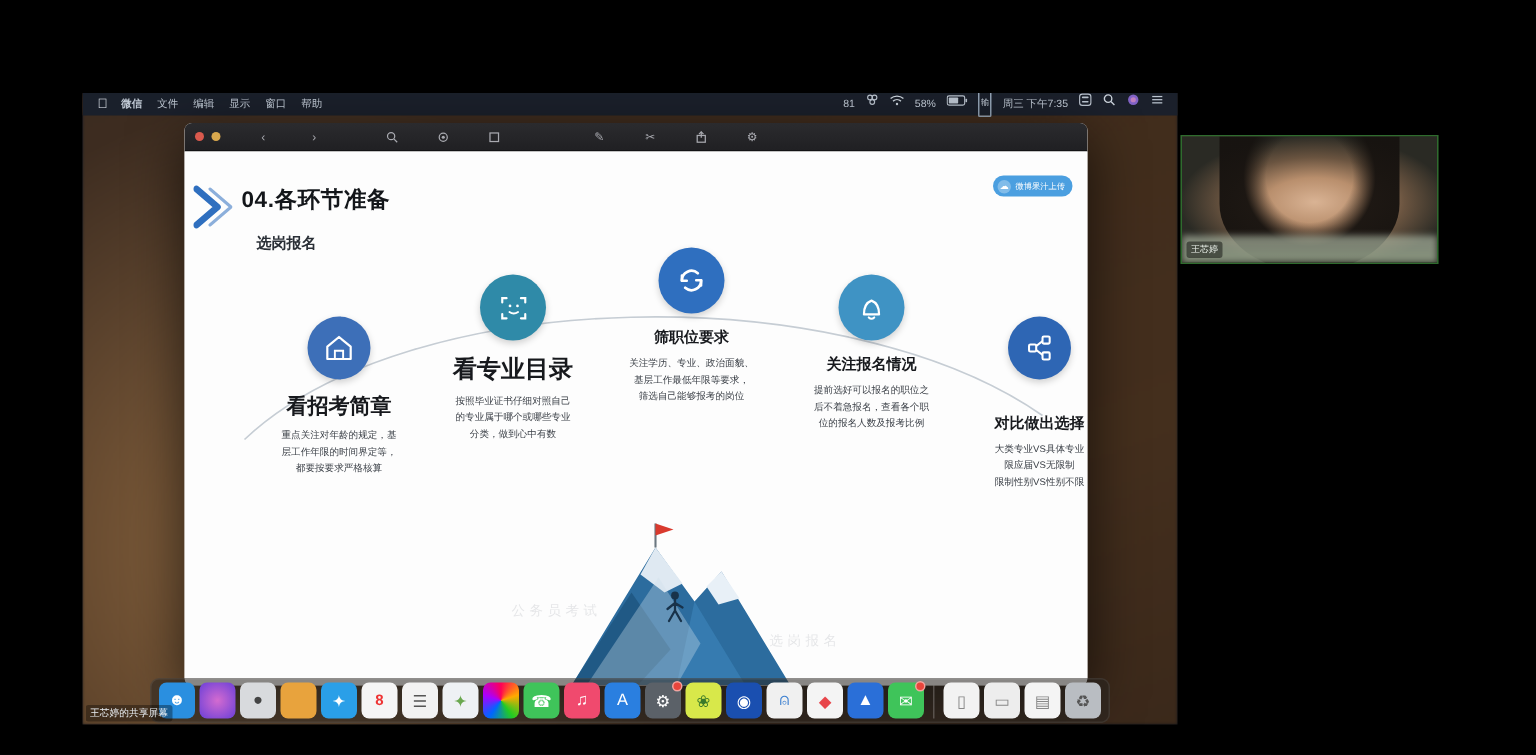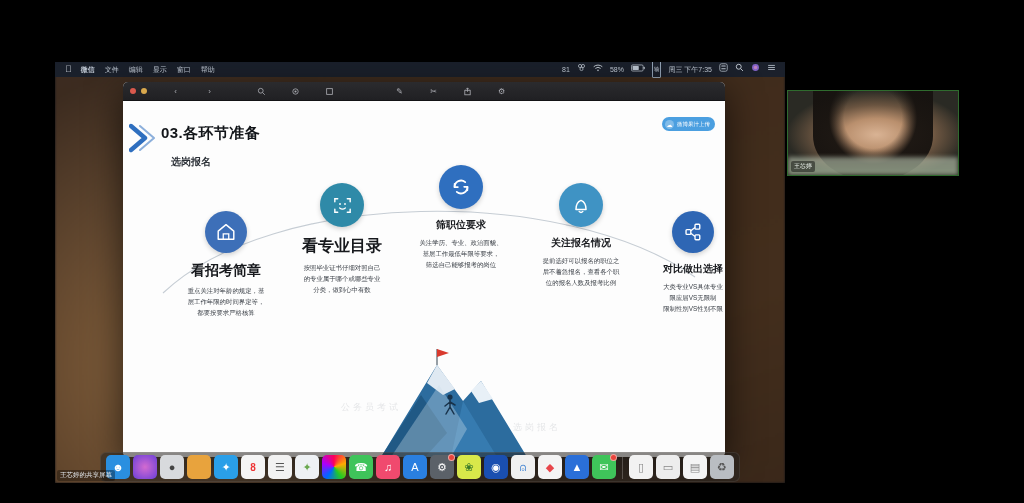--- a/index.html
+++ b/index.html
@@ -302,21 +302,21 @@
         <span class="tb-ic">⚙</span>
       </div>
 
       <div id="slide">
 
         <svg id="chev" viewBox="0 0 26 30">
           <path d="M2 3 L16 15 L2 27" fill="none" stroke="#2f6fbf" stroke-width="4.4" stroke-linecap="round" stroke-linejoin="round"></path>
           <path d="M11 3 L25 15 L11 27" fill="none" stroke="#2f6fbf" stroke-width="2" stroke-linecap="round" stroke-linejoin="round" opacity=".55"></path>
         </svg>
 
-        <div class="sl-title">03.各环节准备</div>
+        <div class="sl-title">04.各环节准备</div>
         <div class="sl-sub">选岗报名</div>
 
         <div id="badge">
           <span class="bdot">☁</span>
           <span>微博果汁上传</span>
         </div>
 
         <svg id="arc" viewBox="0 0 602 120" preserveAspectRatio="none">
           <path d="M40 112 C 150 8, 440 4, 572 96" fill="none" stroke="#c6cdd4" stroke-width="1.1"></path>
         </svg>
@@ -391,21 +391,21 @@
         <div class="node" style="left:505px; top:110px; width:130px;">
           <div class="circ" style="width:42px;height:42px;background:#2e66b4;margin:0 auto;">
             <svg width="22" height="22" viewBox="0 0 24 24">
               <rect x="14.2" y="3.6" width="5.2" height="5.2" rx="1" fill="none" stroke="#fff" stroke-width="1.5"></rect>
               <rect x="14.2" y="15.2" width="5.2" height="5.2" rx="1" fill="none" stroke="#fff" stroke-width="1.5"></rect>
               <rect x="4.4" y="9.4" width="5.2" height="5.2" rx="1" fill="none" stroke="#fff" stroke-width="1.5"></rect>
               <line x1="9.6" y1="10.6" x2="14.2" y2="7" stroke="#fff" stroke-width="1.4"></line>
               <line x1="9.6" y1="13.4" x2="14.2" y2="17" stroke="#fff" stroke-width="1.4"></line>
             </svg>
           </div>
-          <div class="n-head" style="font-size:10px;margin-top:9px;">对比做出选择</div>
+          <div class="n-head" style="font-size:10px;margin-top:22px;">对比做出选择</div>
           <div class="n-body" style="font-size:6.4px;line-height:11px;margin-top:5px;">
             <div>大类专业VS具体专业</div>
             <div>限应届VS无限制</div>
             <div>限制性别VS性别不限</div>
           </div>
         </div>
 
         <svg id="mountain" viewBox="0 0 200 120">
           <path d="M30 120 L86 28 L112 64 L130 44 L176 120 Z" fill="#2c6c9e"></path>
           <path d="M86 28 L104 52 L92 58 L76 46 Z" fill="#dfe9f2"></path>

